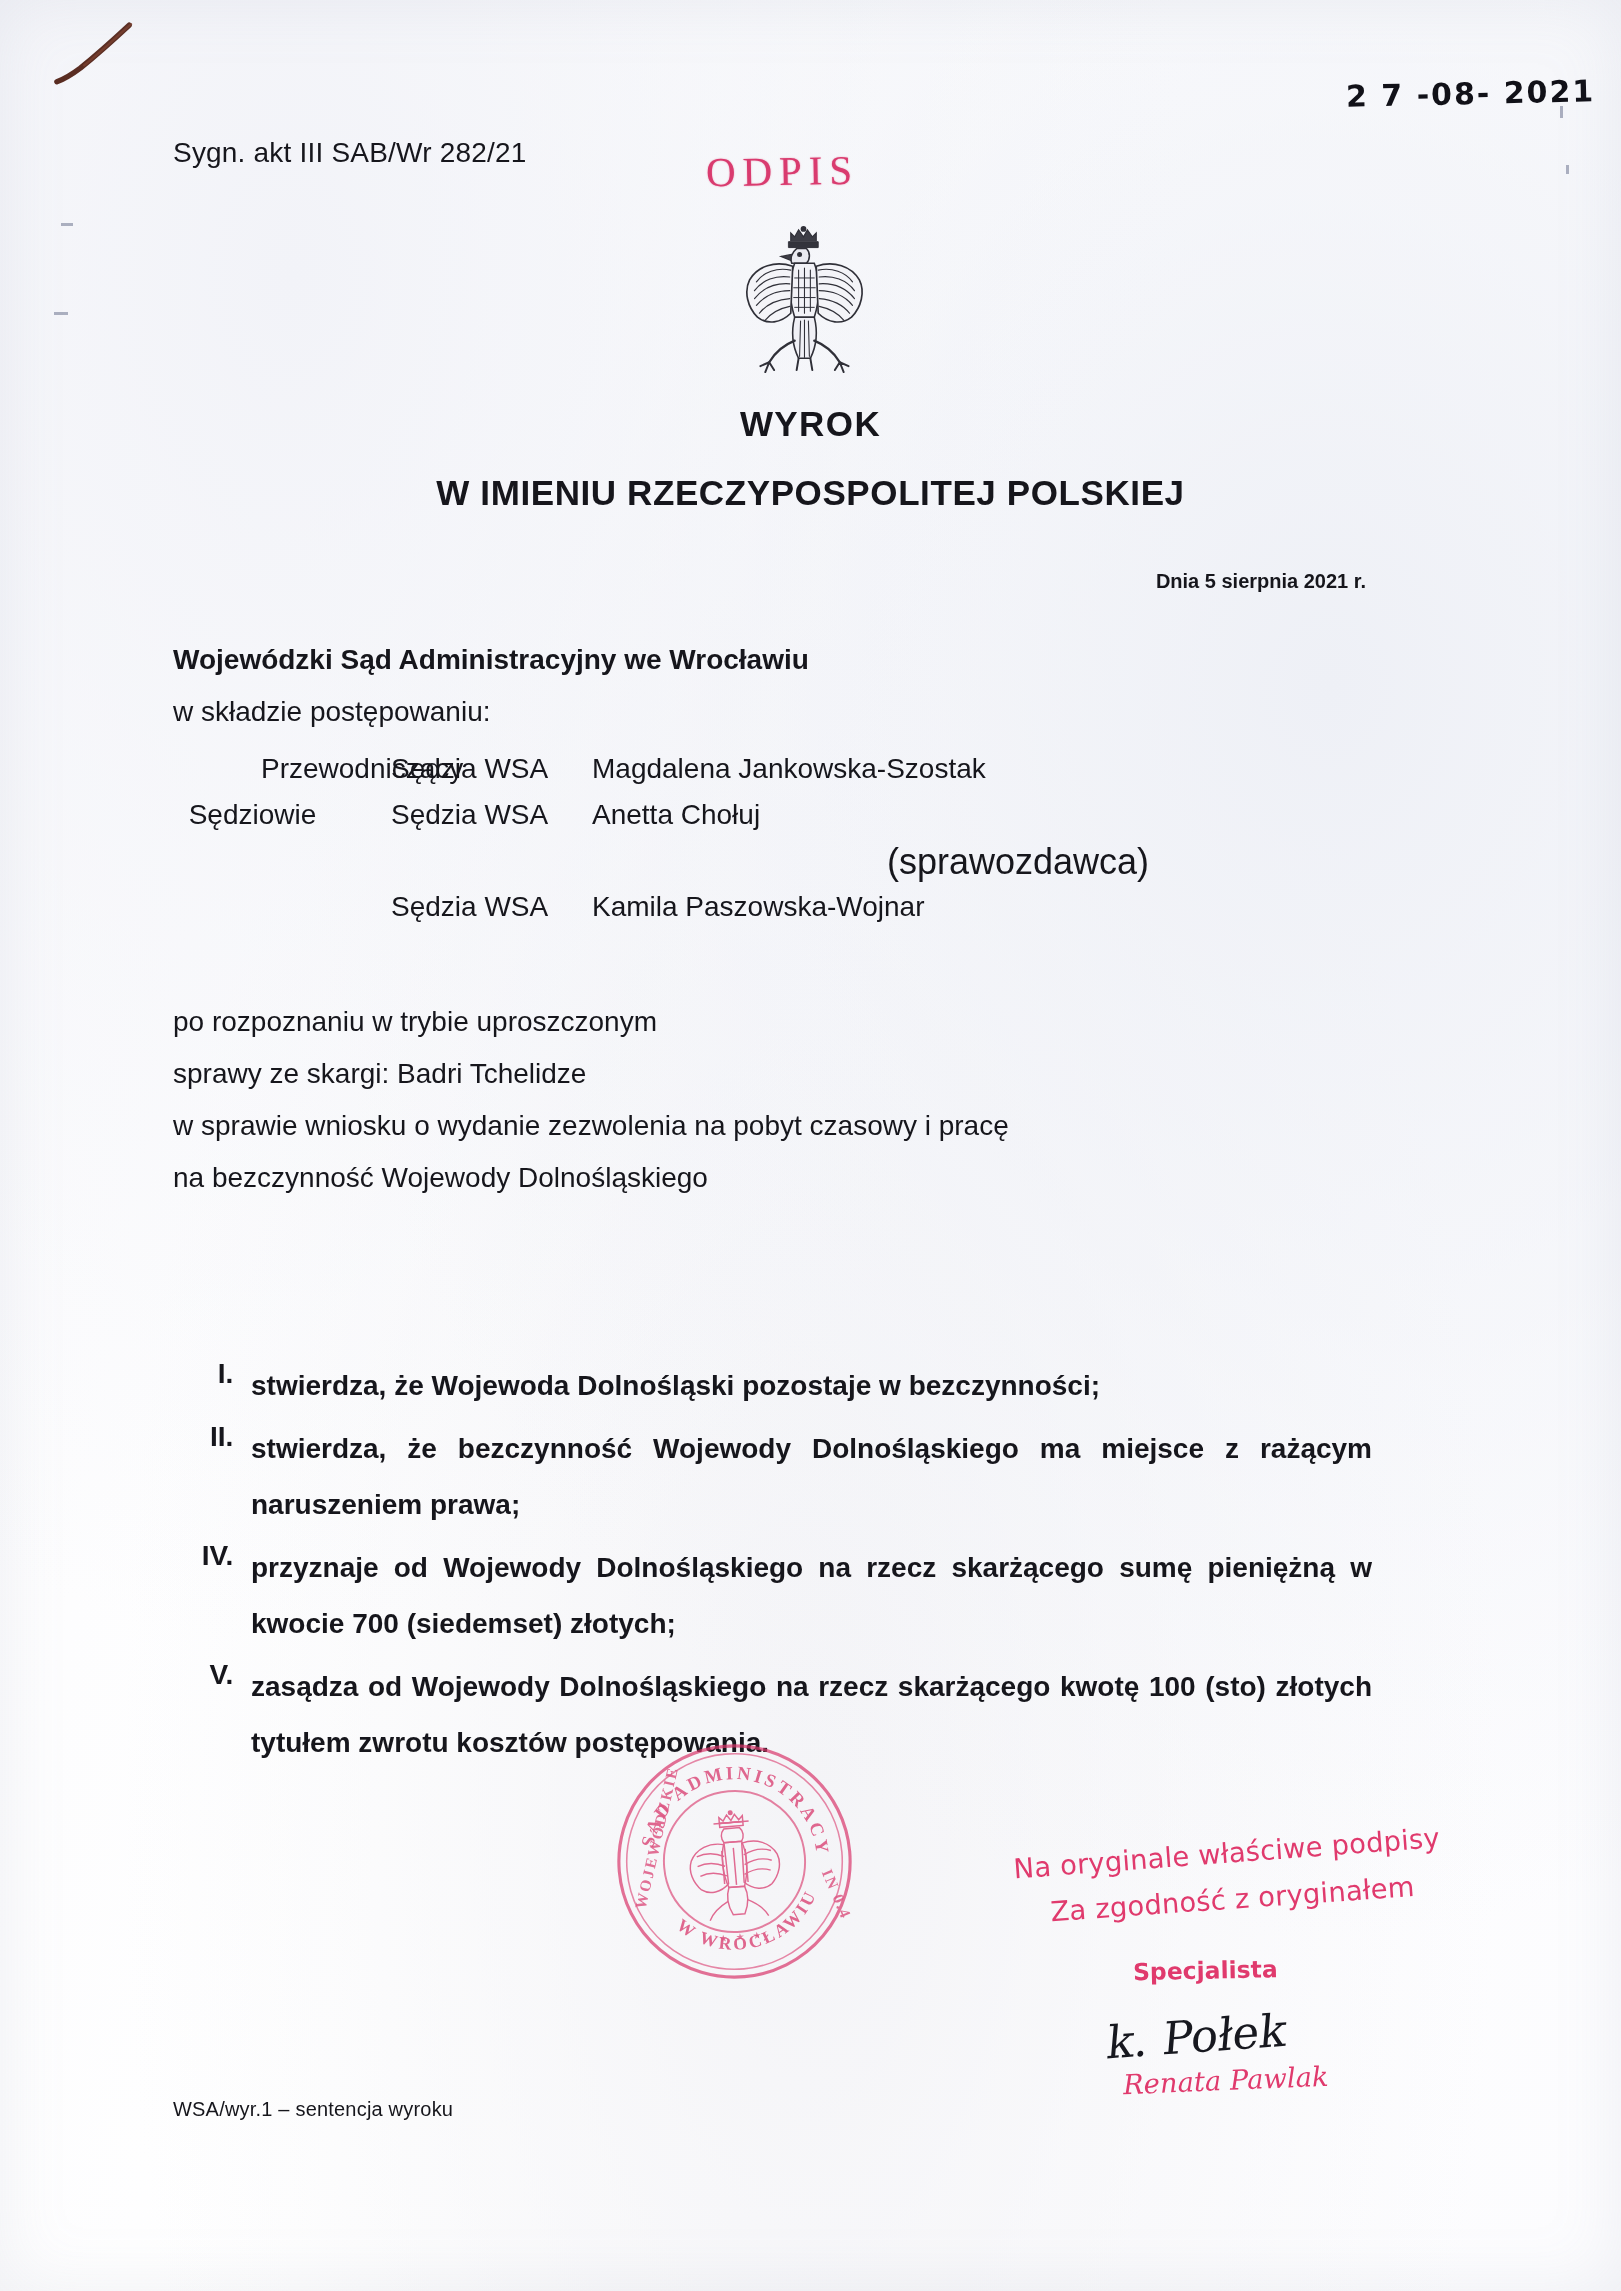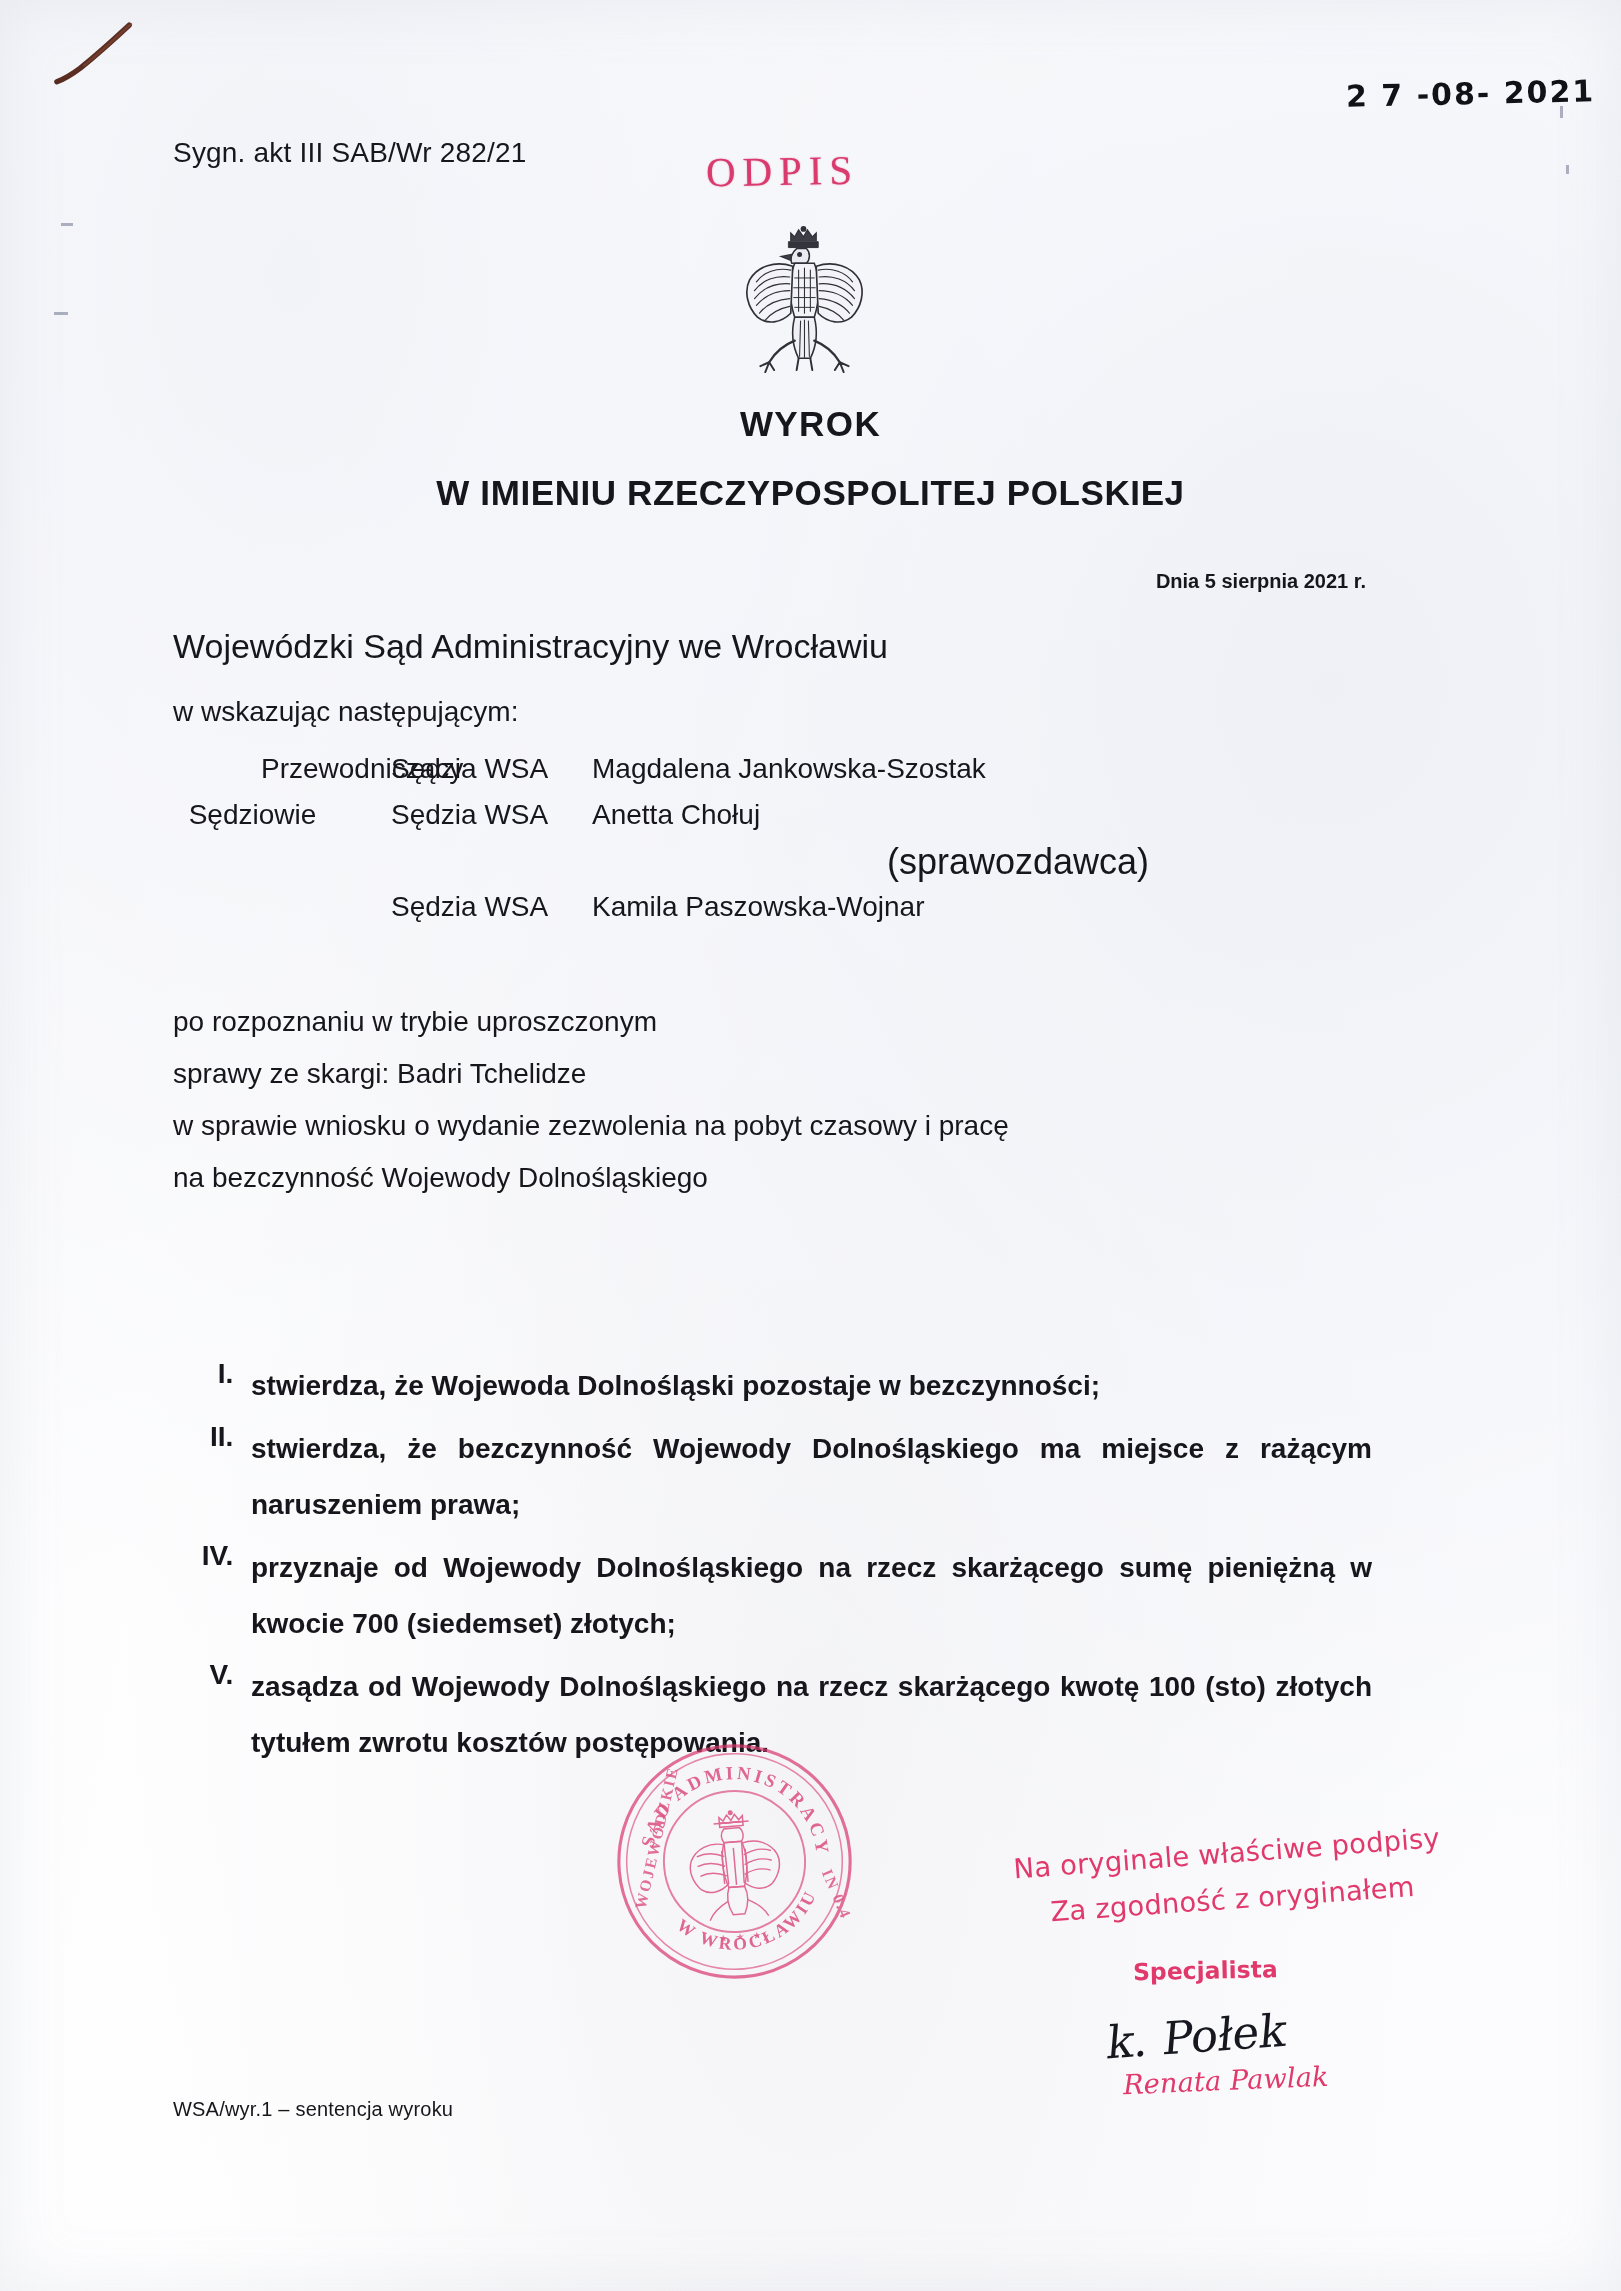--- a/index.html
+++ b/index.html
@@ -136,23 +136,24 @@
     top: 570px;
     font-size: 20px;
     font-weight: bold;
     white-space: nowrap;
   }
 
   
   .court {
     position: absolute;
     left: 173px;
-    top: 627px;
-    font-size: 34px;
-    white-space: nowrap;
+    top: 644px;
+    font-size: 28px;
+    white-space: nowrap;
+    font-weight: bold;
   }
   .skladzie {
     position: absolute;
     left: 173px;
     top: 696px;
     font-size: 28px;
     white-space: nowrap;
   }
   .panel {
     position: absolute;
@@ -387,21 +388,21 @@
       <path d="M112 142 L121 146 M112 142 L116 152 M112 142 L107 150" stroke-width="2"></path>
       <path d="M70 138 L68 150 M82 138 L84 150" stroke-width="2"></path>
     </g>
   </svg>
 
   <div class="title-wyrok">WYROK</div>
   <div class="title-imieniu">W IMIENIU RZECZYPOSPOLITEJ POLSKIEJ</div>
   <div class="dnia">Dnia 5 sierpnia 2021 r.</div>
 
   <div class="court">Wojewódzki Sąd Administracyjny we Wrocławiu</div>
-  <div class="skladzie">w wskazując następującym:</div>
+  <div class="skladzie">w składzie postępowaniu:</div>
 
   <div class="panel">
     <div class="panel-row">
       <span class="panel-role">Przewodniczący</span>
       <span class="panel-title">Sędzia WSA</span>
       <span class="panel-name">Magdalena Jankowska-Szostak</span>
     </div>
     <div class="panel-row" style="height:92px;">
       <span class="panel-role" style="padding-left:15.7px;">Sędziowie</span>
       <span class="panel-title">Sędzia WSA</span>

